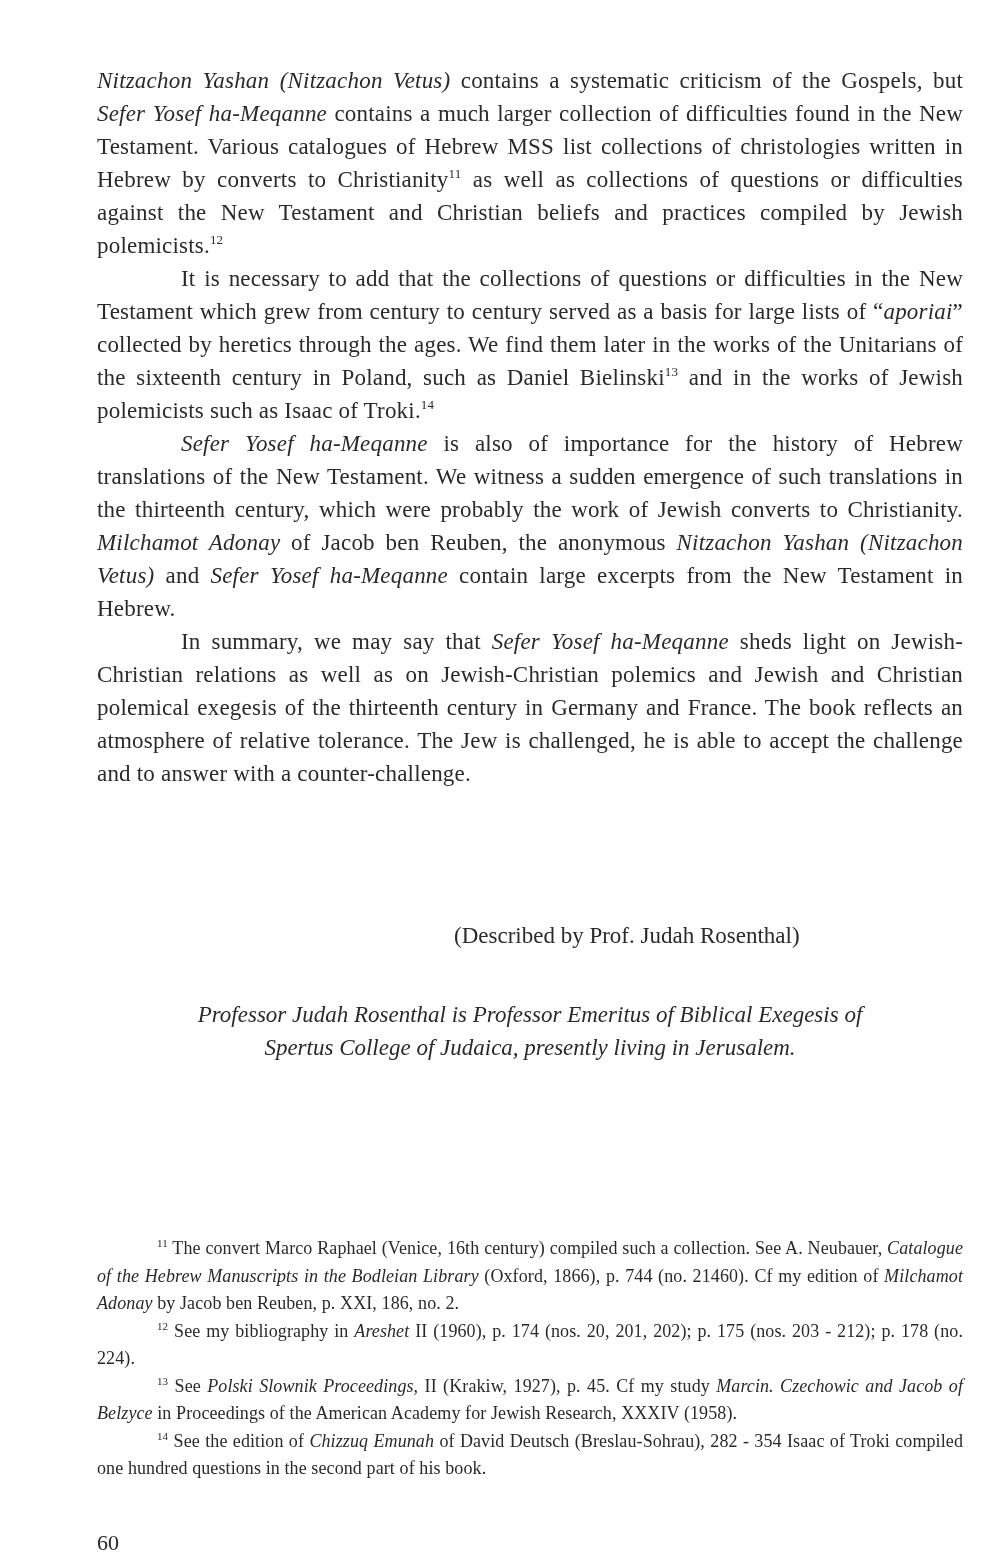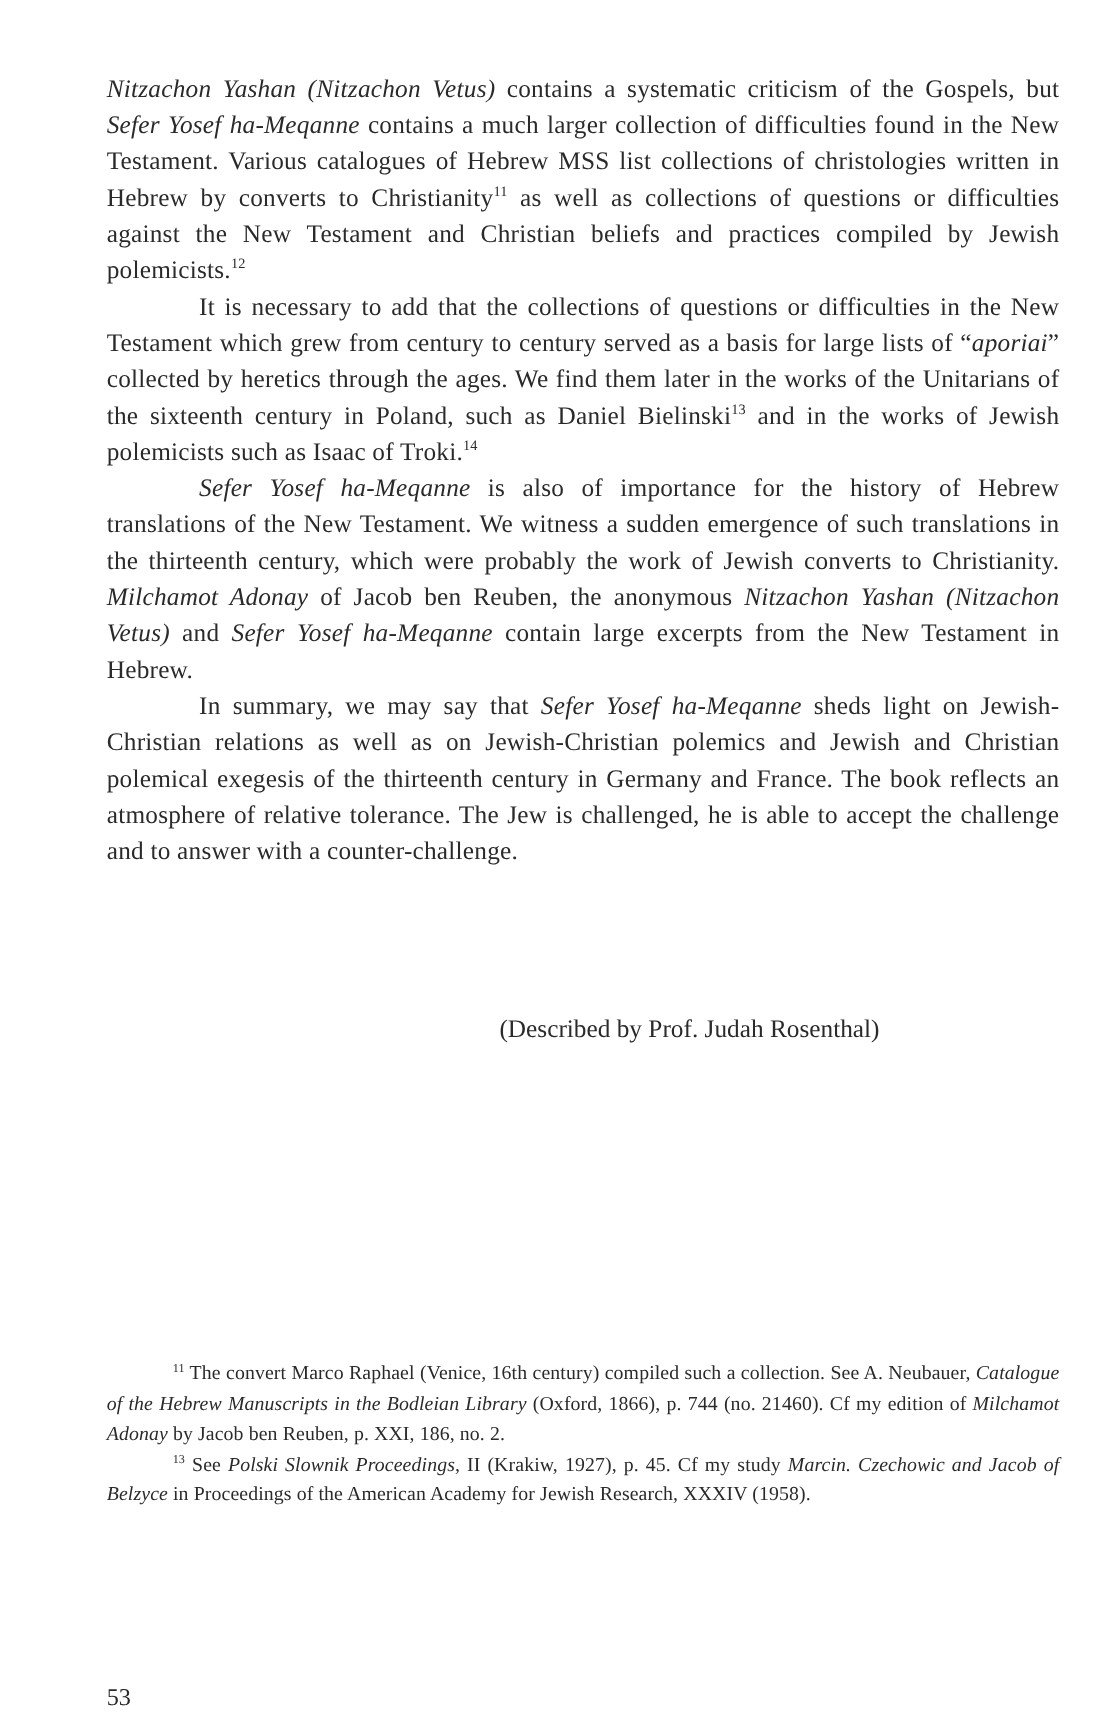--- a/index.html
+++ b/index.html
@@ -97,23 +97,29 @@
 
     <p class="indent"><span>It is necessary to add that the collections of questions or difficulties in the New Testament which grew from century to century served as a basis for large lists of “</span><i>aporiai</i><span>” collected by heretics through the ages. We find them later in the works of the Unitarians of the sixteenth century in Poland, such as Daniel Bielinski</span><sup>13</sup><span> and in the works of Jewish polemicists such as Isaac of Troki.</span><sup>14</sup></p>
 
     <p class="indent"><i>Sefer Yosef ha-Meqanne</i><span> is also of importance for the history of Hebrew translations of the New Testament. We witness a sudden emergence of such translations in the thirteenth century, which were probably the work of Jewish converts to Christianity. </span><i>Milchamot Adonay</i><span> of Jacob ben Reuben, the anonymous </span><i>Nitzachon Yashan (Nitzachon Vetus)</i><span> and </span><i>Sefer Yosef ha-Meqanne</i><span> contain large excerpts from the New Testament in Hebrew.</span></p>
 
     <p class="indent"><span>In summary, we may say that </span><i>Sefer Yosef ha-Meqanne</i><span> sheds light on Jewish-Christian relations as well as on Jewish-Christian polemics and Jewish and Christian polemical exegesis of the thirteenth century in Germany and France. The book reflects an atmosphere of relative tolerance. The Jew is challenged, he is able to accept the challenge and to answer with a counter-challenge.</span></p>
   </div>
 
   <div class="attribution">(Described by Prof. Judah Rosenthal)</div>
 
+  <div class="bio">
+    <div>Professor Judah Rosenthal is Professor Emeritus of Biblical Exegesis of</div>
+    <div>Spertus College of Judaica, presently living in Jerusalem.</div>
+  </div>
 
   <div class="footnotes">
     <p><sup>11</sup><span> The convert Marco Raphael (Venice, 16th century) compiled such a collection. See A. Neubauer, </span><i>Catalogue of the Hebrew Manuscripts in the Bodleian Library</i><span> (Oxford, 1866), p. 744 (no. 21460). Cf my edition of </span><i>Milchamot Adonay</i><span> by Jacob ben Reuben, p. XXI, 186, no. 2.</span></p>
 
+    <p><sup>12</sup><span> See my bibliography in </span><i>Areshet</i><span> II (1960), p. 174 (nos. 20, 201, 202); p. 175 (nos. 203 - 212); p. 178 (no. 224).</span></p>
 
     <p><sup>13</sup><span> See </span><i>Polski Slownik Proceedings</i><span>, II (Krakiw, 1927), p. 45. Cf my study </span><i>Marcin. Czechowic and Jacob of Belzyce</i><span> in Proceedings of the American Academy for Jewish Research, XXXIV (1958).</span></p>
 
+    <p><sup>14</sup><span> See the edition of </span><i>Chizzuq Emunah</i><span> of David Deutsch (Breslau-Sohrau), 282 - 354 Isaac of Troki compiled one hundred questions in the second part of his book.</span></p>
   </div>
 
-  <div class="page-number">53</div>
+  <div class="page-number">60</div>
 </div>
 
 </body></html>

